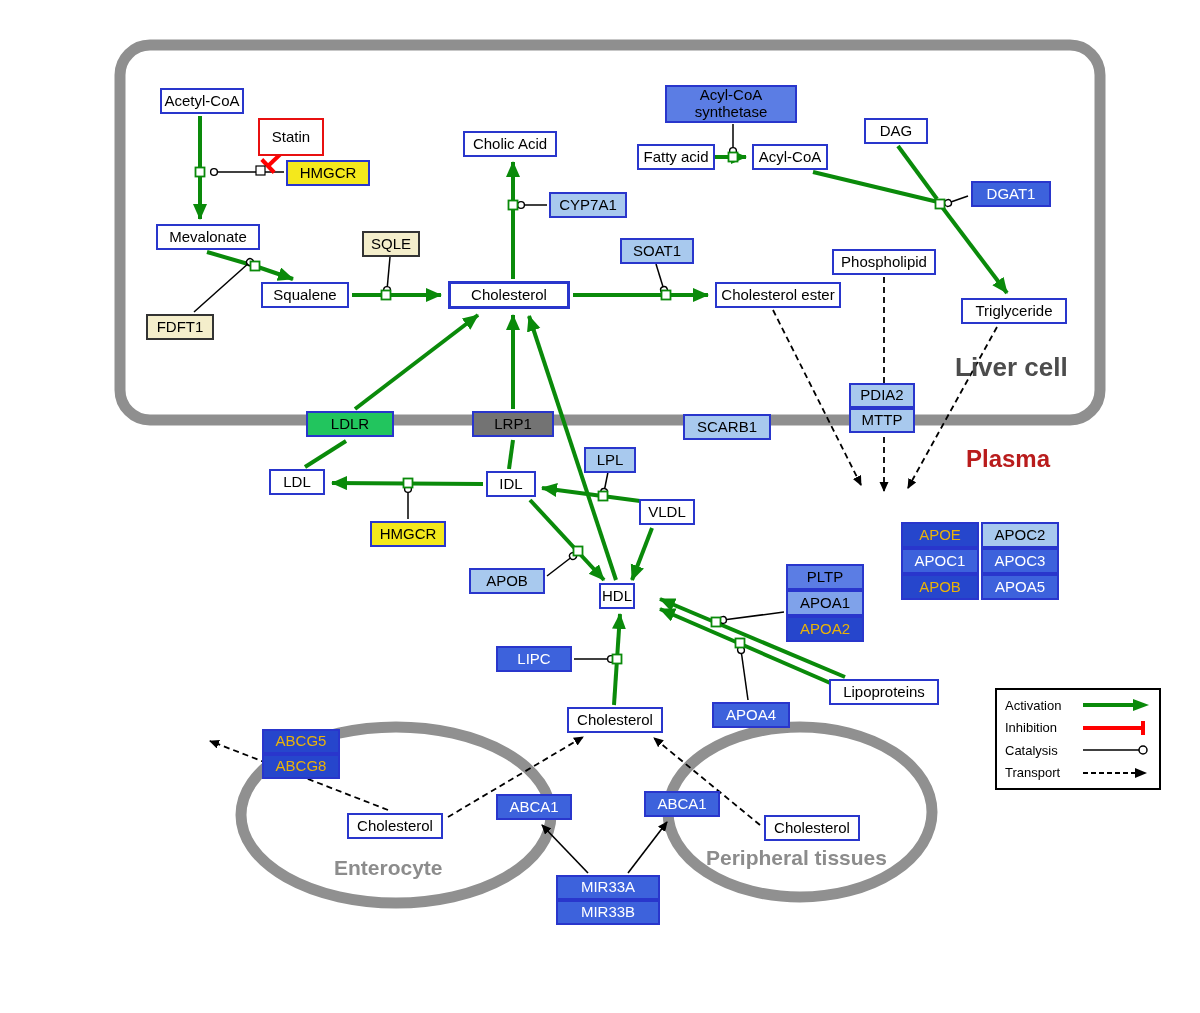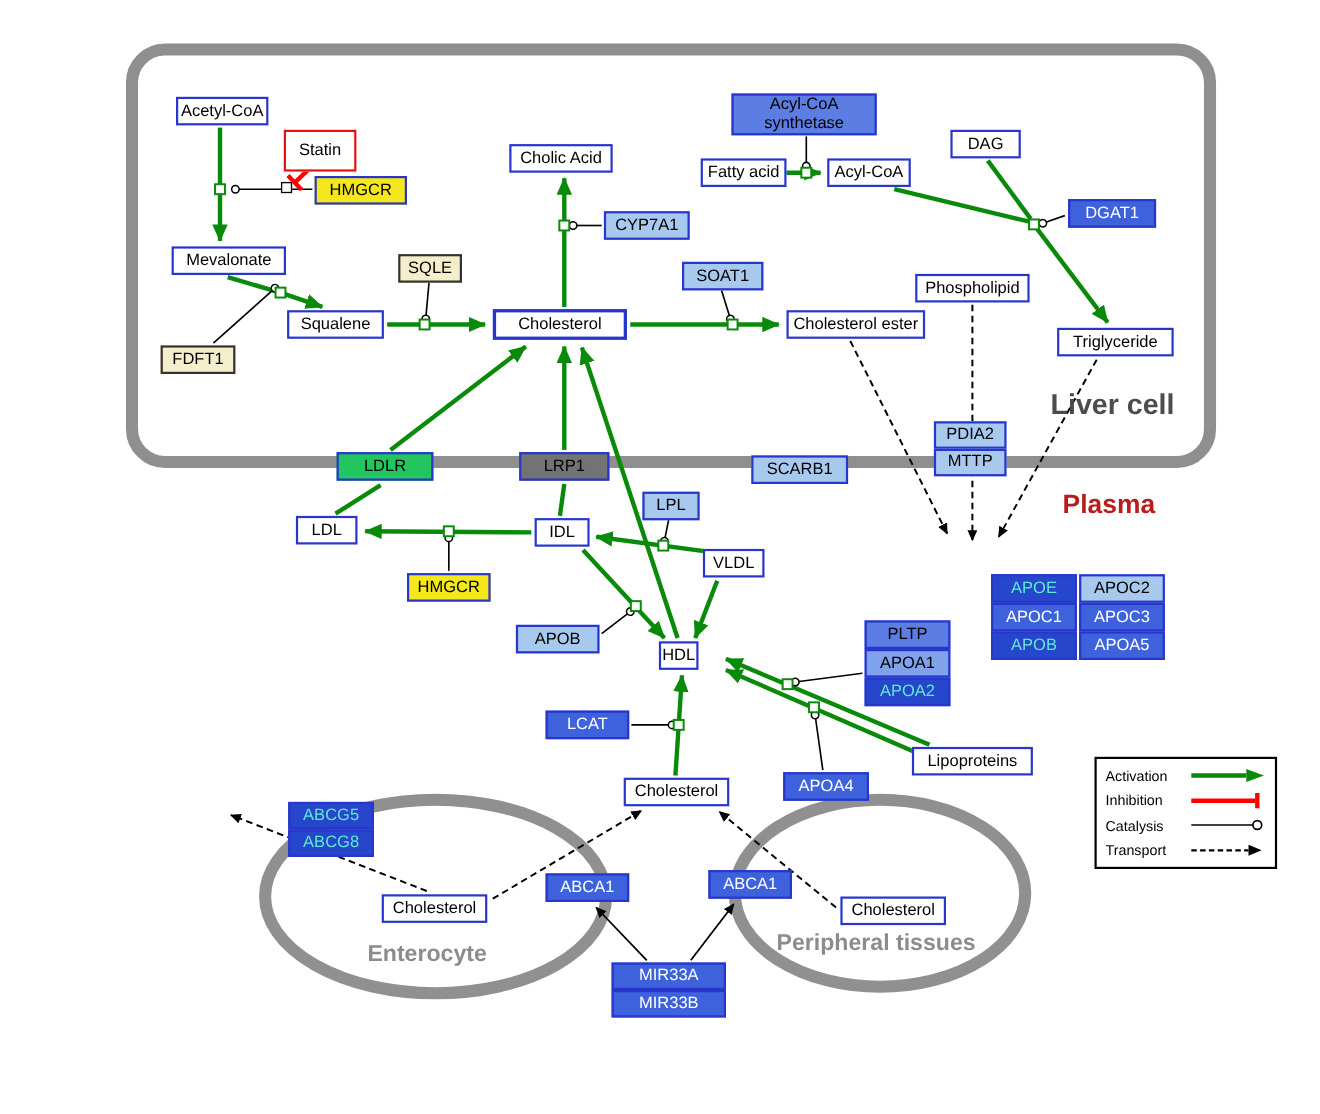--- a/index.html
+++ b/index.html
@@ -12,21 +12,21 @@
   .n-thick{border-width:3px;}
   .n-red{border-color:#e81010;}
   .n-yellow{background:#f4e81c;}
   .n-ldlr{background:#22c55e;}
   .n-paleyellow{background:#737373;}
   .n-cream{background:#f4eecb;border-color:#333;}
   .n-lightblue{background:#a8c9ee;}
   .n-paleblue{background:#7fa2ea;}
   .n-midblue{background:#5b7de4;}
   .n-blue{background:#3d62dc;color:#fff;}
-  .n-darkblue{background:#2646cc;color:#5eead4;}
+  .n-darkblue{background:#2646cc;color:#eab308;}
   .biglabel{position:absolute;font-weight:bold;}
   .lbl-liver{color:#4c4c4c;font-size:26px;}
   .lbl-plasma{color:#b91c1c;font-size:24px;}
   .lbl-cell{color:#8c8c8c;font-size:21px;}
   #legend{position:absolute;left:995px;top:688px;width:166px;height:102px;
           border:2px solid #000;background:#fff;box-sizing:border-box;
           display:flex;flex-direction:column;justify-content:space-around;padding:4px 8px;}
   .legend-row{display:flex;align-items:center;justify-content:space-between;height:20px;}
   .legend-row span{font-size:13px;color:#000;}
   .legend-row svg{flex:0 0 auto;}
@@ -171,21 +171,21 @@
   <div class="node" style="left:269px;top:469px;width:56px;height:26px">LDL</div>
   <div class="node" style="left:486px;top:471px;width:50px;height:26px">IDL</div>
   <div class="node n-lightblue" style="left:584px;top:447px;width:52px;height:26px">LPL</div>
   <div class="node" style="left:639px;top:499px;width:56px;height:26px">VLDL</div>
   <div class="node n-yellow" style="left:370px;top:521px;width:76px;height:26px">HMGCR</div>
   <div class="node n-lightblue" style="left:469px;top:568px;width:76px;height:26px">APOB</div>
   <div class="node" style="left:599px;top:583px;width:36px;height:26px">HDL</div>
   <div class="node n-midblue" style="left:786px;top:564px;width:78px;height:26px">PLTP</div>
   <div class="node n-paleblue" style="left:786px;top:590px;width:78px;height:26px">APOA1</div>
   <div class="node n-darkblue" style="left:786px;top:616px;width:78px;height:26px">APOA2</div>
-  <div class="node n-blue" style="left:496px;top:646px;width:76px;height:26px">LCAT</div>
+  <div class="node n-blue" style="left:496px;top:646px;width:76px;height:26px">LIPC</div>
   <div class="node n-blue" style="left:712px;top:702px;width:78px;height:26px">APOA4</div>
   <div class="node" style="left:829px;top:679px;width:110px;height:26px">Lipoproteins</div>
 
   <div class="node n-darkblue" style="left:901px;top:522px;width:78px;height:26px">APOE</div>
   <div class="node n-lightblue" style="left:981px;top:522px;width:78px;height:26px">APOC2</div>
   <div class="node n-blue" style="left:901px;top:548px;width:78px;height:26px">APOC1</div>
   <div class="node n-blue" style="left:981px;top:548px;width:78px;height:26px">APOC3</div>
   <div class="node n-darkblue" style="left:901px;top:574px;width:78px;height:26px">APOB</div>
   <div class="node n-blue" style="left:981px;top:574px;width:78px;height:26px">APOA5</div>
 

